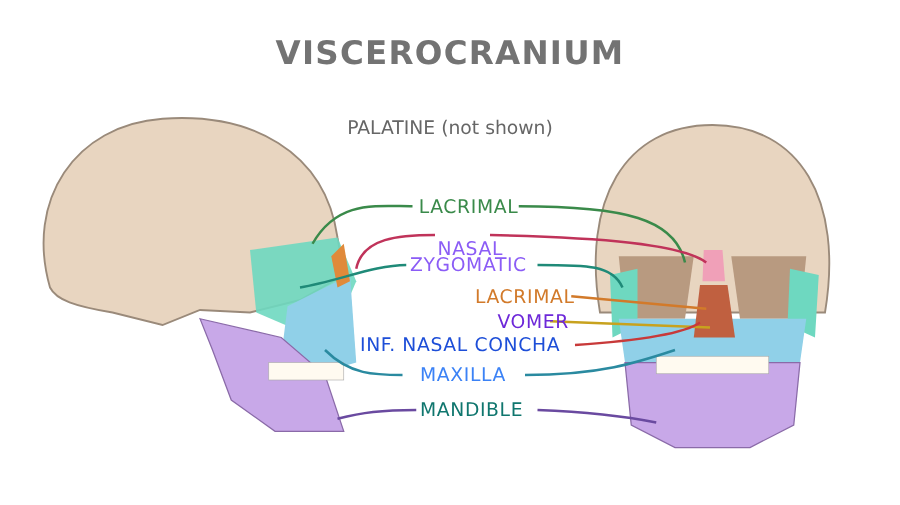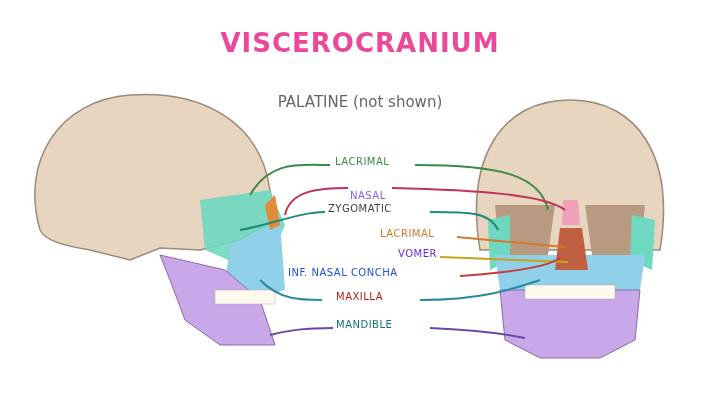--- a/index.html
+++ b/index.html
@@ -1,19 +1,19 @@
 <!DOCTYPE html>
 <html><head>
 <meta charset="utf-8">
 <style>
   html, body { margin:0; padding:0; background:#ffffff; }
   body { width:720px; height:404px; position:relative; overflow:hidden; font-family:"DejaVu Sans", sans-serif; }
-  .title { position:absolute; left:0; width:720px; top:28px; text-align:center; font-size:26px; font-weight:bold; color:#ec4899; letter-spacing:1px; }
+  .title { position:absolute; left:0; width:720px; top:28px; text-align:center; font-size:26px; font-weight:bold; color:#737373; letter-spacing:1px; }
   .subtitle { position:absolute; left:0; width:720px; top:93px; text-align:center; font-size:15px; color:#666; }
-  .label { position:absolute; font-size:10px; letter-spacing:0.5px; white-space:nowrap; }
+  .label { position:absolute; font-size:15px; letter-spacing:0.5px; white-space:nowrap; }
   svg.art { position:absolute; left:0; top:0; }
 </style>
 </head>
 <body>
 
 <div class="title">VISCEROCRANIUM</div>
 <div class="subtitle">PALATINE (not shown)</div>
 
 <svg class="art" width="720" height="404">
 
@@ -51,18 +51,18 @@
     <path d="M460,276 C520,272 550,265 560,258" stroke="#c83a3a"></path>
     <path d="M260,280 C280,300 300,300 322,300" stroke="#2a8aa0"></path>
     <path d="M420,300 C480,300 510,290 540,280" stroke="#2a8aa0"></path>
     <path d="M270,335 C290,330 305,328 333,328" stroke="#6a4aa0"></path>
     <path d="M430,328 C480,330 510,335 525,338" stroke="#6a4aa0"></path>
   </g>
 </svg>
 
 <div class="label" style="left:335px;top:156px;color:#3a8a4a">LACRIMAL</div>
 <div class="label" style="left:350px;top:190px;color:#8b5cf6">NASAL</div>
-<div class="label" style="left:328px;top:203px;color:#404040">ZYGOMATIC</div>
+<div class="label" style="left:328px;top:203px;color:#8b5cf6">ZYGOMATIC</div>
 <div class="label" style="left:380px;top:228px;color:#d27a2a">LACRIMAL</div>
 <div class="label" style="left:398px;top:248px;color:#6d28d9">VOMER</div>
 <div class="label" style="left:288px;top:267px;color:#1d4ed8">INF. NASAL CONCHA</div>
-<div class="label" style="left:336px;top:291px;color:#b91c1c">MAXILLA</div>
+<div class="label" style="left:336px;top:291px;color:#3b82f6">MAXILLA</div>
 <div class="label" style="left:336px;top:319px;color:#0f766e">MANDIBLE</div>
 
 </body></html>

